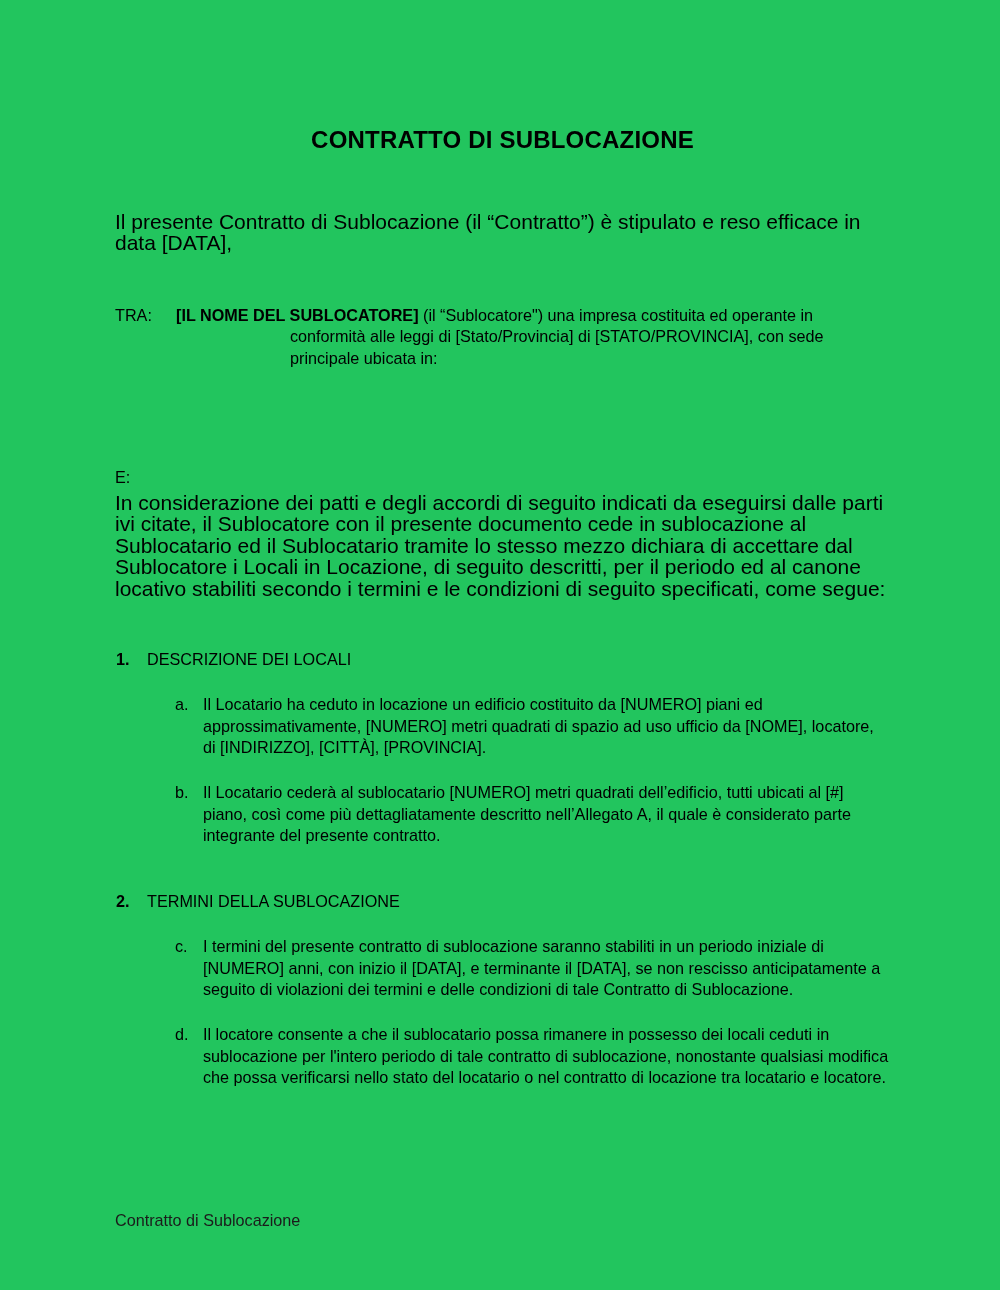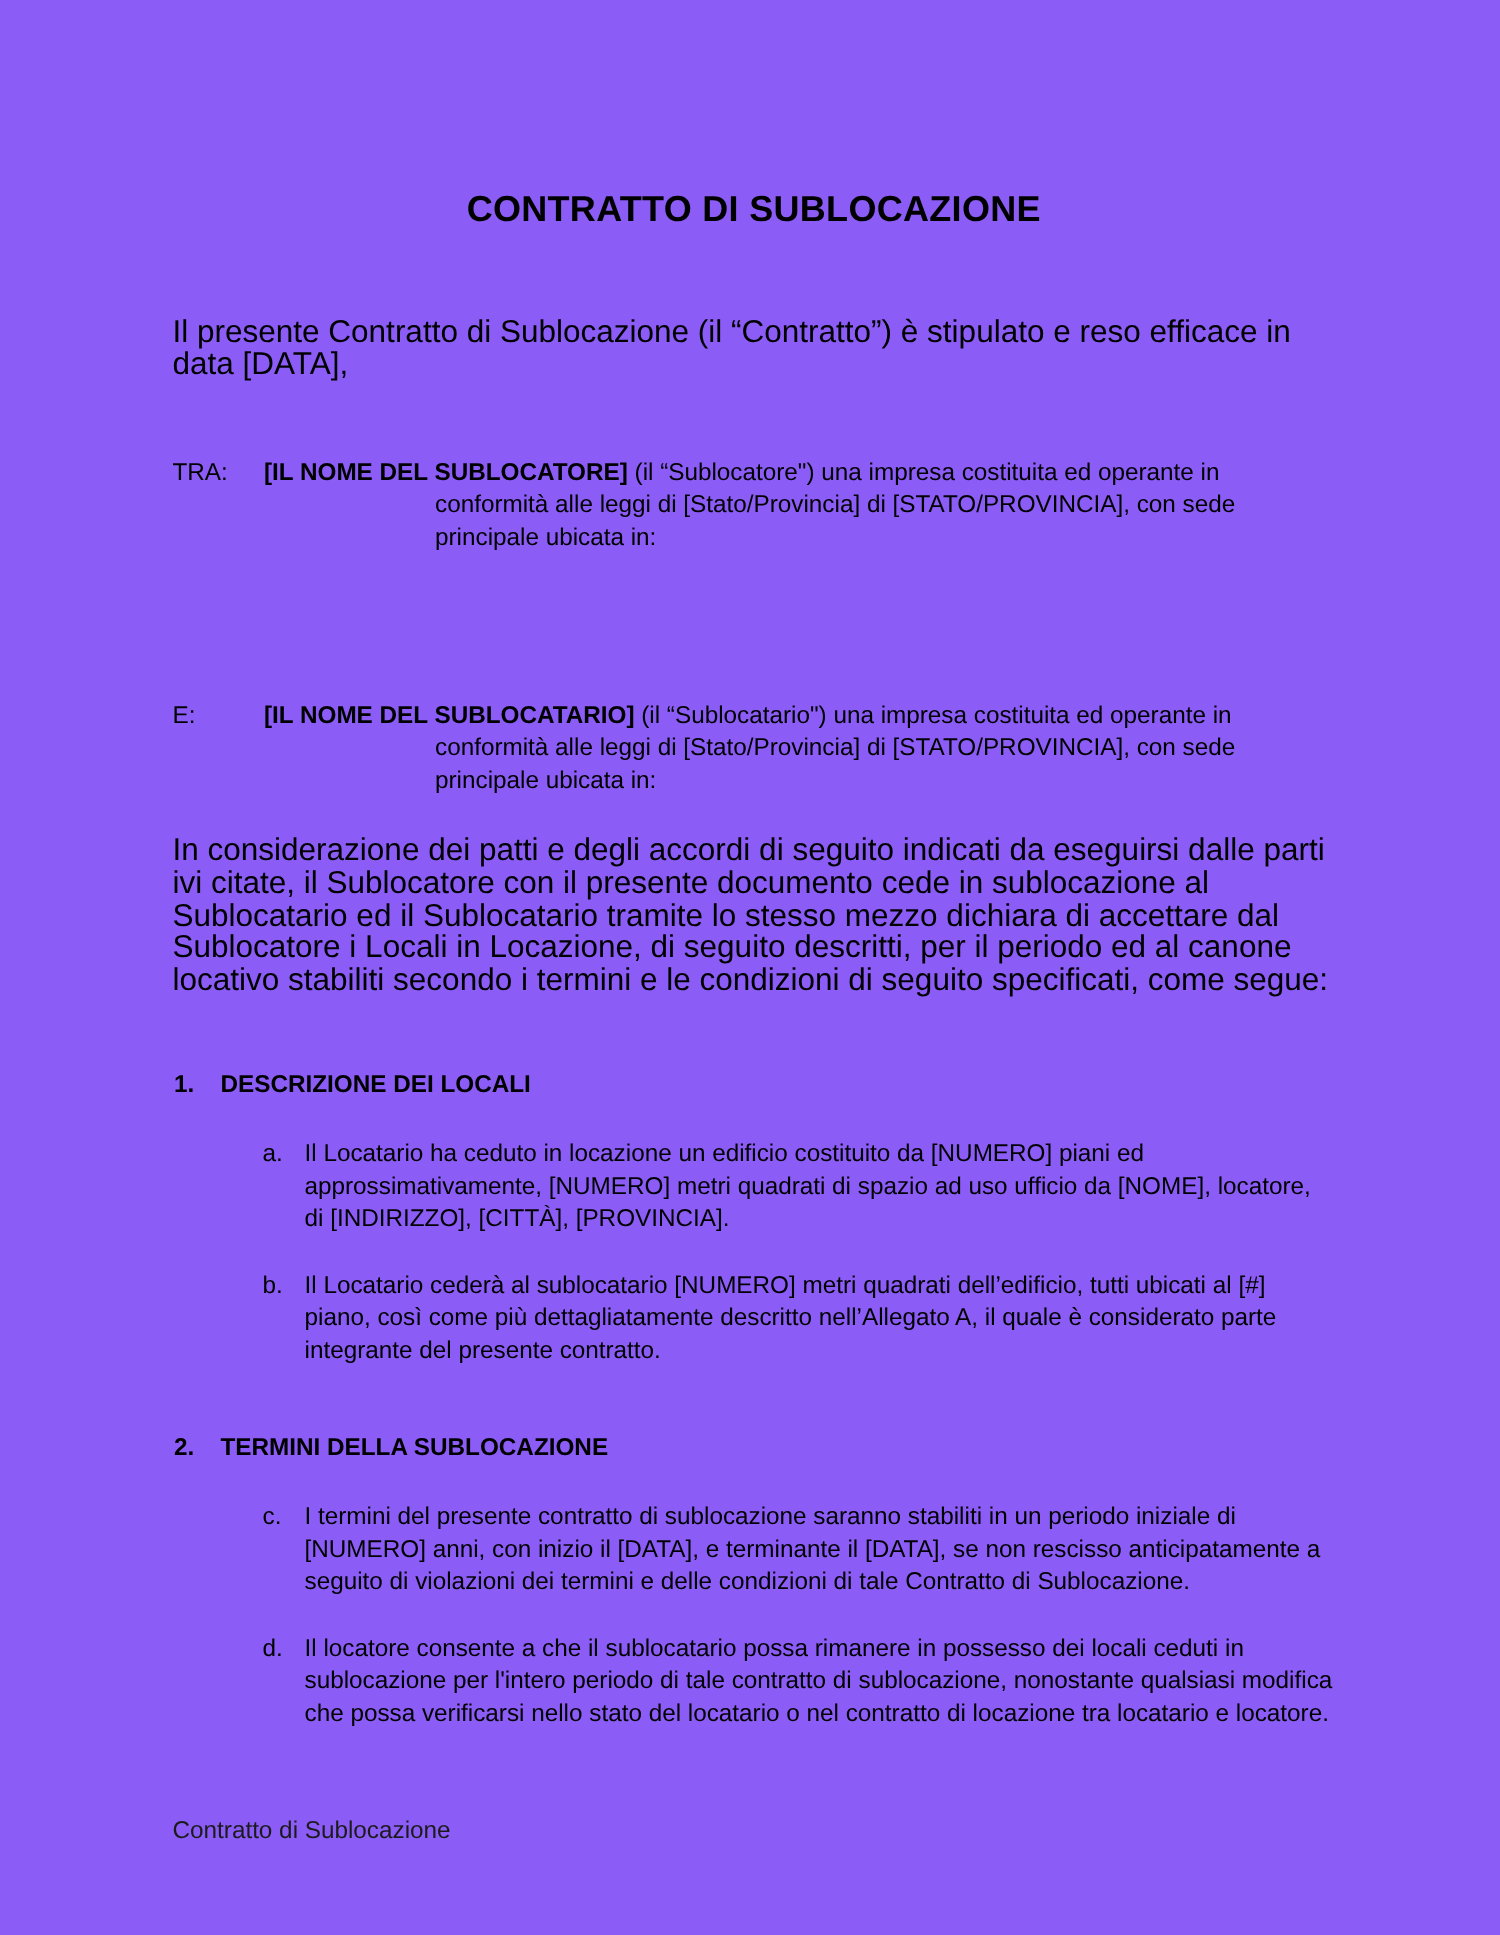--- a/index.html
+++ b/index.html
@@ -10,21 +10,21 @@
   }
   body {
     font-family: "Liberation Sans", sans-serif;
     color: #000000;
     -webkit-font-smoothing: antialiased;
   }
   .page {
     position: relative;
     width: 1000px;
     height: 1290px;
-    background: #8b5cf6;
+    background: #22c55e;
     overflow: hidden;
     box-sizing: border-box;
   }
   .doc {
     position: absolute;
     left: 115px;
     top: 0;
     width: 775px;
   }
 
@@ -99,21 +99,21 @@
   .section-1 { padding-top: 49px; }
   .section-2 { padding-top: 44px; }
   .section-num {
     position: absolute;
     left: 1px;
     font-weight: bold;
   }
   .section-title {
     display: block;
     margin-left: 32px;
-    font-weight: bold;
+    font-weight: normal;
   }
 
   
   .subitem {
     position: relative;
     font-size: 16.2px;
     line-height: 21.6px;
     margin: 0;
     margin-left: 60px;
     padding-left: 28px;
@@ -149,25 +149,20 @@
       <span class="party-label">TRA:</span>
       <div class="party-body">
         <span class="first-line">
           <span class="party-name">[IL NOME DEL SUBLOCATORE]</span><span> (il “Sublocatore") una impresa costituita ed operante in conformità alle leggi di [Stato/Provincia] di [STATO/PROVINCIA], con sede principale ubicata in:</span>
         </span>
       </div>
     </div>
 
     <div class="party party-e">
       <span class="party-label">E:</span>
-      <div class="party-body">
-        <span class="first-line">
-          <span class="party-name">[IL NOME DEL SUBLOCATARIO]</span><span> (il “Sublocatario") una impresa costituita ed operante in conformità alle leggi di [Stato/Provincia] di [STATO/PROVINCIA], con sede principale ubicata in:</span>
-        </span>
-      </div>
     </div>
 
 
     <p class="para considerazioni-body">In considerazione dei patti e degli accordi di seguito indicati da eseguirsi dalle parti ivi citate, il Sublocatore con il presente documento cede in sublocazione al Sublocatario ed il Sublocatario tramite lo stesso mezzo dichiara di accettare dal Sublocatore i Locali in Locazione, di seguito descritti, per il periodo ed al canone locativo stabiliti secondo i termini e le condizioni di seguito specificati, come segue:</p>
 
     <div class="section section-1">
       <span class="section-num">1.</span>
       <span class="section-title">DESCRIZIONE DEI LOCALI</span>
     </div>
 

